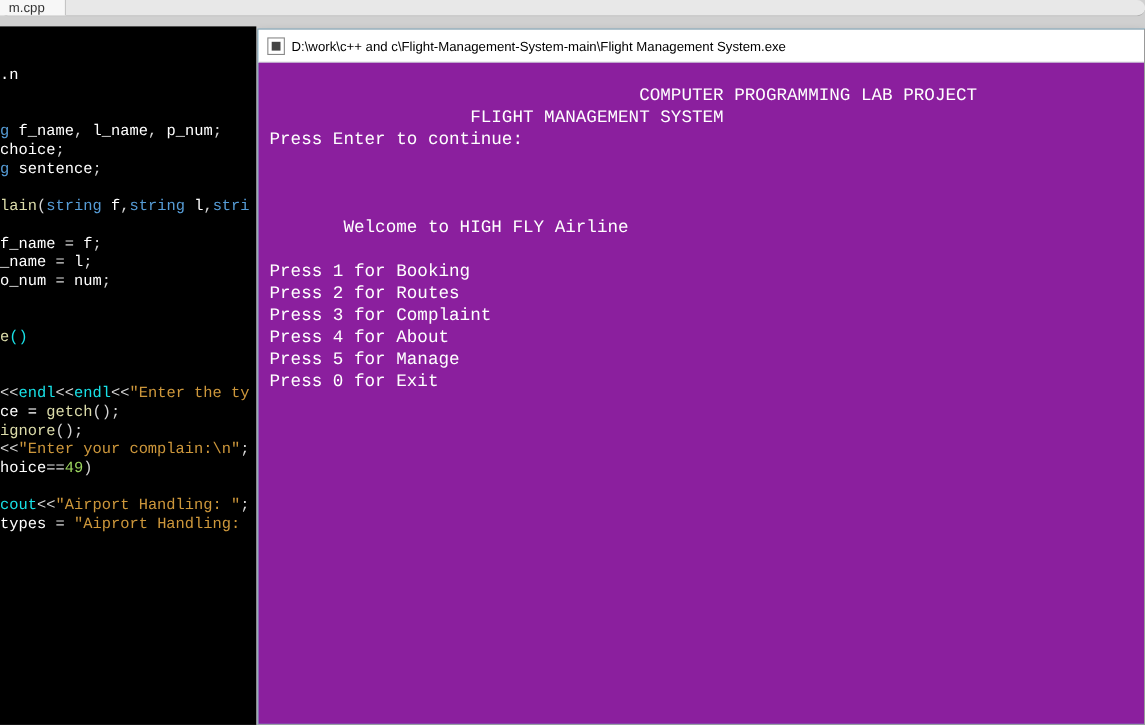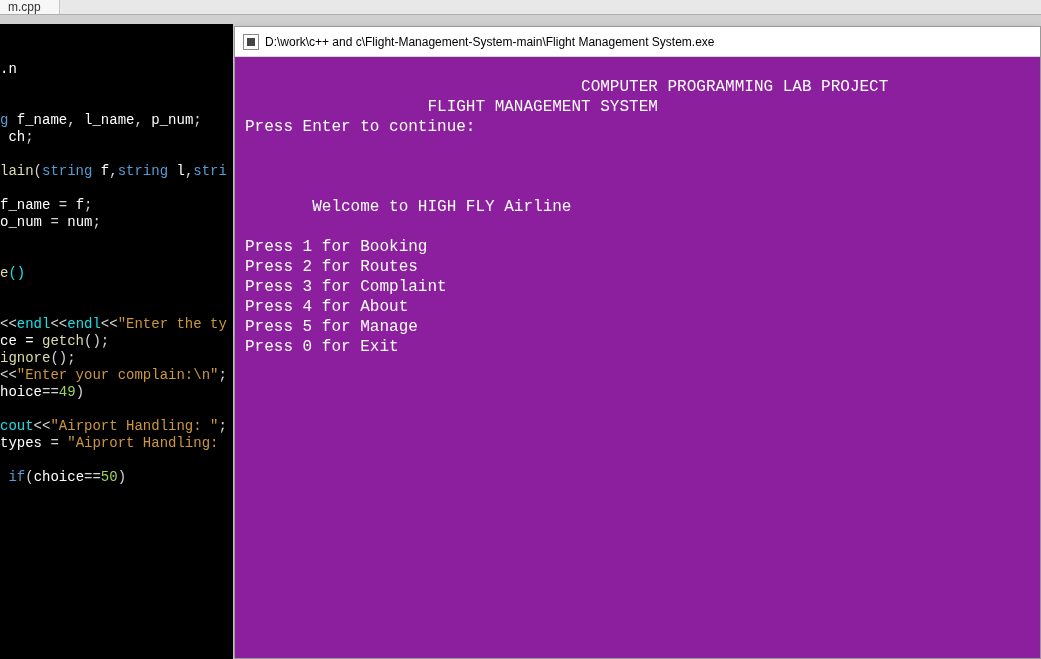--- a/index.html
+++ b/index.html
@@ -14,20 +14,21 @@
       font-family: "Consolas", "Courier New", monospace;
       background: #d0d0d0;
       position: relative;
     }
     .tab-bar {
       background: #e8e8e8;
       height: 15px;
       display: flex;
       align-items: center;
       border-bottom: 1px solid #b0b0b0;
+      border-radius: 11px;
     }
     .tab {
       background: #f7f7f7;
       padding: 3px 18px 3px 8px;
       font-family: "Segoe UI", Tahoma, sans-serif;
       font-size: 12px;
       color: #333;
       border-right: 1px solid #c5c5c5;
       height: 100%;
       display: flex;
@@ -117,41 +118,42 @@
     <span>m.cpp</span>
   </div>
 </div>
 
 <div class="editor-panel" id="editor-panel">
 <div class="line">&nbsp;</div>
     <div class="line"><span class="kw-white">.n</span></div>
     <div class="line">&nbsp;</div>
     <div class="line">&nbsp;</div>
     <div class="line"><span class="kw-blue">g </span><span class="kw-white">f_name</span><span class="kw-op">, </span><span class="kw-white">l_name</span><span class="kw-op">, </span><span class="kw-white">p_num</span><span class="kw-op">;</span></div>
-    <div class="line"><span class="kw-white"> ch</span><span class="kw-op">;</span></div>
+    <div class="line"><span class="kw-white">choice</span><span class="kw-op">;</span></div>
+    <div class="line"><span class="kw-blue">g </span><span class="kw-white">sentence</span><span class="kw-op">;</span></div>
     <div class="line">&nbsp;</div>
     <div class="line"><span class="kw-func">lain</span><span class="kw-op">(</span><span class="kw-blue">string</span><span class="kw-white"> f</span><span class="kw-op">,</span><span class="kw-blue">string</span><span class="kw-white"> l</span><span class="kw-op">,</span><span class="kw-blue">stri</span></div>
     <div class="line">&nbsp;</div>
     <div class="line"><span class="kw-white">f_name</span><span class="kw-op"> = </span><span class="kw-white">f</span><span class="kw-op">;</span></div>
+    <div class="line"><span class="kw-white">_name</span><span class="kw-op"> = </span><span class="kw-white">l</span><span class="kw-op">;</span></div>
     <div class="line"><span class="kw-white">o_num</span><span class="kw-op"> = </span><span class="kw-white">num</span><span class="kw-op">;</span></div>
     <div class="line">&nbsp;</div>
     <div class="line">&nbsp;</div>
     <div class="line"><span class="kw-func">e</span><span class="kw-type">()</span></div>
     <div class="line">&nbsp;</div>
     <div class="line">&nbsp;</div>
     <div class="line"><span class="kw-op">&lt;&lt;</span><span class="kw-type">endl</span><span class="kw-op">&lt;&lt;</span><span class="kw-type">endl</span><span class="kw-op">&lt;&lt;</span><span class="kw-str">"Enter the ty</span></div>
     <div class="line"><span class="kw-white">ce = </span><span class="kw-func">getch</span><span class="kw-op">();</span></div>
     <div class="line"><span class="kw-func">ignore</span><span class="kw-op">();</span></div>
     <div class="line"><span class="kw-op">&lt;&lt;</span><span class="kw-str">"Enter your complain:\n"</span><span class="kw-op">;</span></div>
     <div class="line"><span class="kw-white">hoice</span><span class="kw-op">==</span><span class="kw-num">49</span><span class="kw-op">)</span></div>
     <div class="line">&nbsp;</div>
     <div class="line"><span class="kw-type">cout</span><span class="kw-op">&lt;&lt;</span><span class="kw-str">"Airport Handling: "</span><span class="kw-op">;</span></div>
     <div class="line"><span class="kw-white">types</span><span class="kw-op"> = </span><span class="kw-str">"Aiprort Handling: </span></div>
     <div class="line">&nbsp;</div>
-    <div class="line"><span class="kw-if"> if</span><span class="kw-op">(</span><span class="kw-white">choice</span><span class="kw-op">==</span><span class="kw-num">50</span><span class="kw-op">)</span></div>
   </div>
 
 <div class="console-window">
   <div class="console-titlebar">
     <span class="console-icon">
       <span class="console-icon-inner"></span>
     </span>
     <span class="console-title">D:\work\c++ and c\Flight-Management-System-main\Flight Management System.exe</span>
   </div>
   <div class="console-body" id="console-body">                                   COMPUTER PROGRAMMING LAB PROJECT

